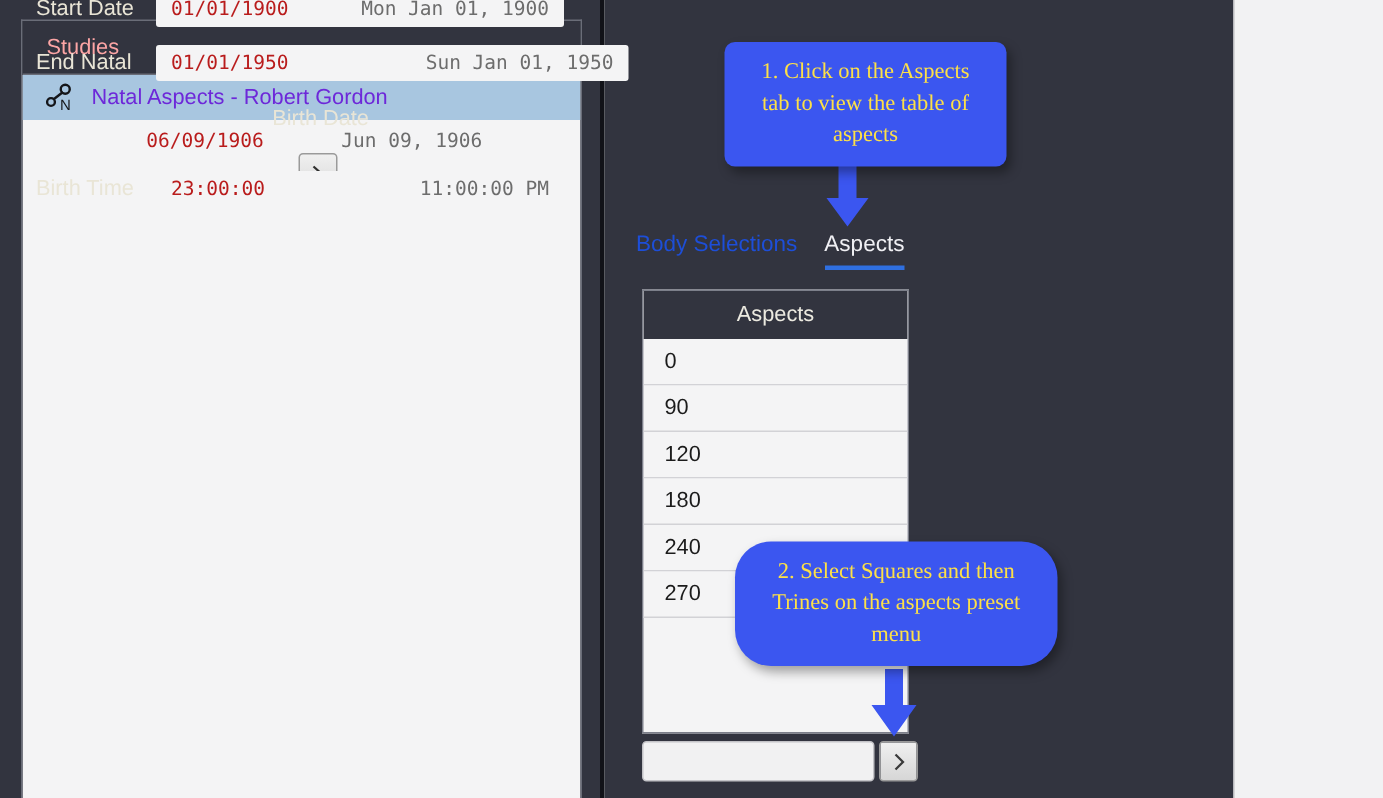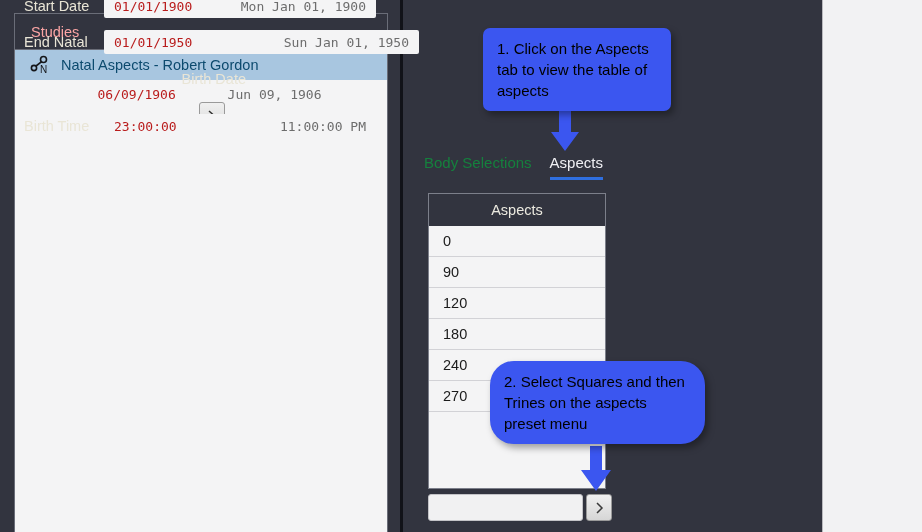--- a/index.html
+++ b/index.html
@@ -61,21 +61,21 @@
   .study-icon {
     width: 24px;
     height: 22px;
     display: flex;
     align-items: center;
     justify-content: center;
     margin-right: 8px;
     flex: none;
   }
   .study-label {
-    color: #0c4a6e;
+    color: #6d28d9;
     font-size: 14.5px;
     text-align: right;
   }
 
   
   .divider {
     position: absolute;
     left: 400px; top: 0;
     width: 3px; height: 532px;
     background: #111218;
@@ -143,21 +143,21 @@
   
   .tabs {
     position: absolute;
     left: 424px; top: 154px;
     display: flex;
     align-items: flex-end;
     gap: 18px;
   }
   .tab {
     font-size: 15px;
-    color: #15803d;
+    color: #1d4ed8;
     padding-bottom: 6px;
     border-bottom: 3px solid transparent;
   }
   .tab.active {
     color: #f0f0f4;
     border-bottom-color: #2f6fe0;
   }
 
   
   .aspects-table {
@@ -214,29 +214,30 @@
     box-sizing: border-box;
     display: flex;
     align-items: center;
     justify-content: center;
   }
 
   
   .callout {
     position: absolute;
     background: #3b56f0;
-    color: #000000;
+    color: #fde047;
     border-radius: 7px;
     font-size: 15px;
     line-height: 21px;
-    text-align: left;
+    text-align: center;
     padding: 10px 14px;
     box-sizing: border-box;
     box-shadow: 3px 4px 7px rgba(0,0,0,0.35);
     z-index: 40;
+    font-family: Liberation Serif, serif;
   }
   .callout-arrow {
     position: absolute;
     z-index: 39;
   }
 </style>
 </head>
 <body>
 
 <div id="app">

